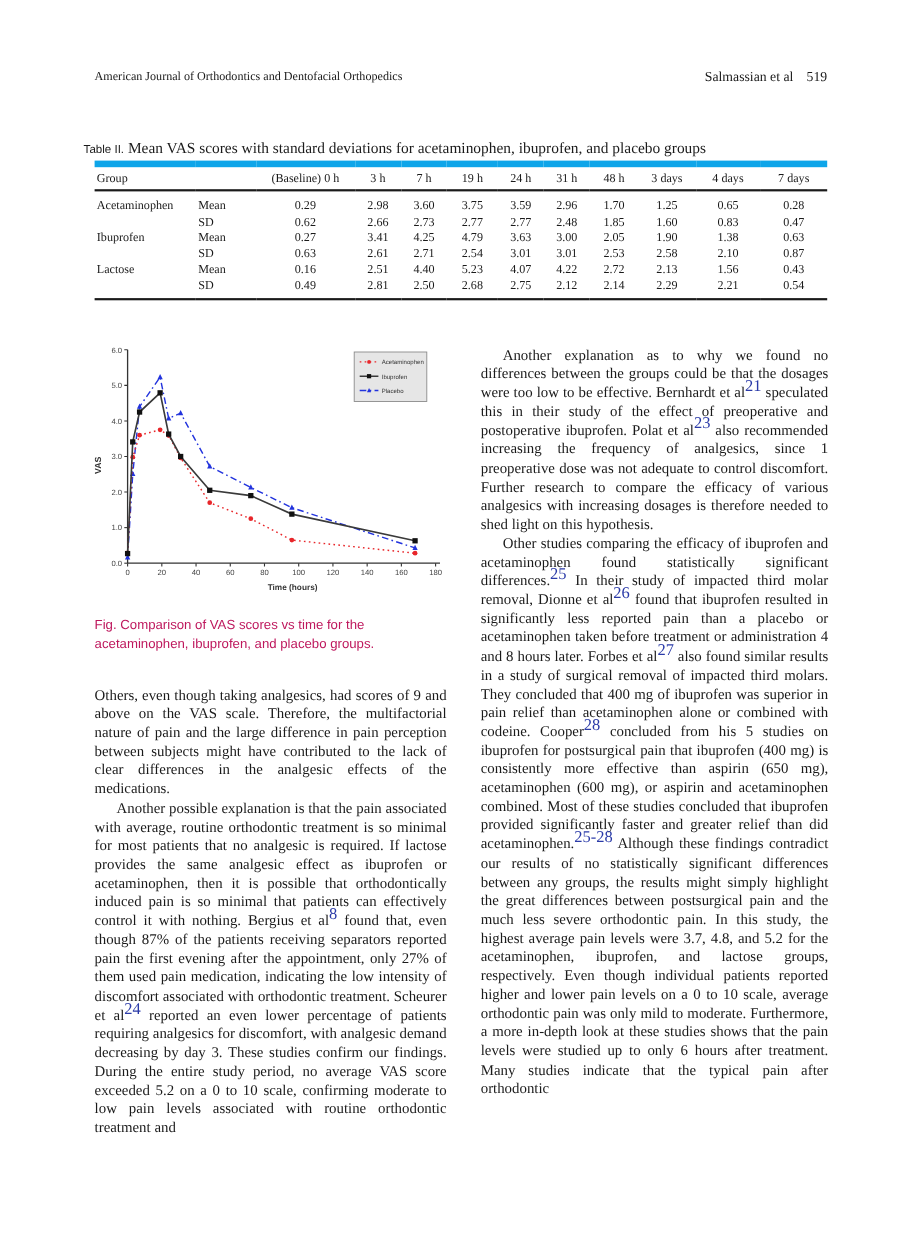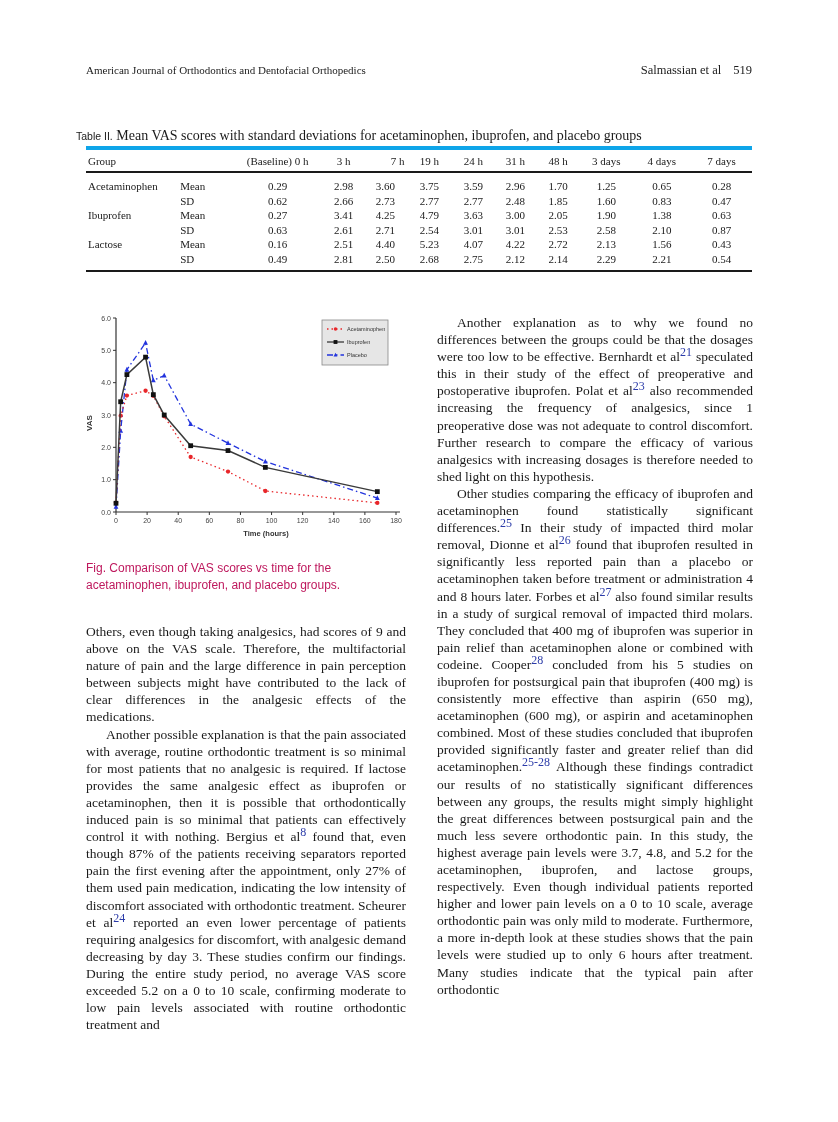--- a/index.html
+++ b/index.html
@@ -6,39 +6,39 @@
   html, body { width: 838px; height: 1122px; background: #ffffff; }
   body { position: relative; font-family: "Liberation Serif", serif; color: #1a1a1a; overflow: hidden; }
 
   .running-head { position: absolute; left: 86px; top: 63px; font-size: 11px; line-height: 15px; }
   .running-head-right { position: absolute; right: 86px; top: 63px; font-size: 12.5px; }
   .running-head-right .page-no { margin-left: 12px; text-align: right; }
 
   .table-title { position: absolute; left: 76px; top: 128px; width: 666px; font-size: 14px; }
   .table-title .label { font-family: "Liberation Sans", sans-serif; font-size: 10.5px; }
   .data-table { position: absolute; left: 86px; top: 146px; width: 666px; border-collapse: collapse; font-size: 11px; }
-  .data-table thead tr { border-top: 4px solid #0ea5e9; border-bottom: 2px solid #1a1a1a; }
+  .data-table thead tr { border-top: 6px solid #0ea5e9; border-bottom: 2px solid #1a1a1a; }
   .data-table thead th { font-weight: normal; height: 24px; text-align: center; padding: 0 2px; }
   .data-table thead th.left { text-align: left; }
   .data-table tbody tr:last-child { border-bottom: 2px solid #1a1a1a; }
   .data-table tbody tr:first-child td { padding-top: 6px; }
   .data-table tbody tr:last-child td { padding-bottom: 4px; }
   .data-table td { height: 14.5px; line-height: 14.5px; text-align: center; padding: 0 2px; }
   .data-table td.left { text-align: left; }
 
   .chart { position: absolute; left: 80px; top: 305px; width: 335px; height: 245px; }
 
   .caption { position: absolute; left: 86px; top: 560px; width: 322px; font-family: "Liberation Sans", sans-serif; font-size: 12px; line-height: 16.5px; color: #be185d; }
 
   .col { position: absolute; font-size: 13.5px; line-height: 17.1px; text-align: justify; }
   .col-left { left: 86px; top: 623px; width: 320px; }
   .col-right { left: 437px; top: 314px; width: 316px; }
   .col p { margin: 0; }
   .col p.indent { text-indent: 20px; }
-  sup { color: #2a3aa8; font-size: 12px; line-height: 0; vertical-align: super; }
+  sup { color: #2a3aa8; font-size: 15px; line-height: 0; vertical-align: super; }
 </style>
 </head>
 <body>
 
 <div class="running-head">
   <div>American Journal of Orthodontics and Dentofacial Orthopedics</div>
 </div>
 <div class="running-head-right">
   <span>Salmassian et al</span><span class="page-no">519</span>
 </div>
@@ -47,21 +47,21 @@
   <span class="label">Table II.</span>
   <span>Mean VAS scores with standard deviations for acetaminophen, ibuprofen, and placebo groups</span>
 </div>
 <table class="data-table">
   <thead>
     <tr id="thead-row">
         <th class="left" style="width: 88px;">Group</th>
         <th class="left" style="width: 52px;"></th>
         <th style="width: 86px;">(Baseline) 0 h</th>
         <th style="width: 40px;">3 h</th>
-        <th style="width: 40px; text-align: right;">7 h</th>
+        <th style="width: 40px;">7 h</th>
         <th style="width: 44px;">19 h</th>
         <th style="width: 40px;">24 h</th>
         <th style="width: 40px;">31 h</th>
         <th style="width: 42px;">48 h</th>
         <th style="width: 50px;">3 days</th>
         <th style="width: 56px; font-family: Liberation Serif, serif;">4 days</th>
         <th style="width: 58px;">7 days</th>
       </tr>
   </thead>
   <tbody id="tbody">

